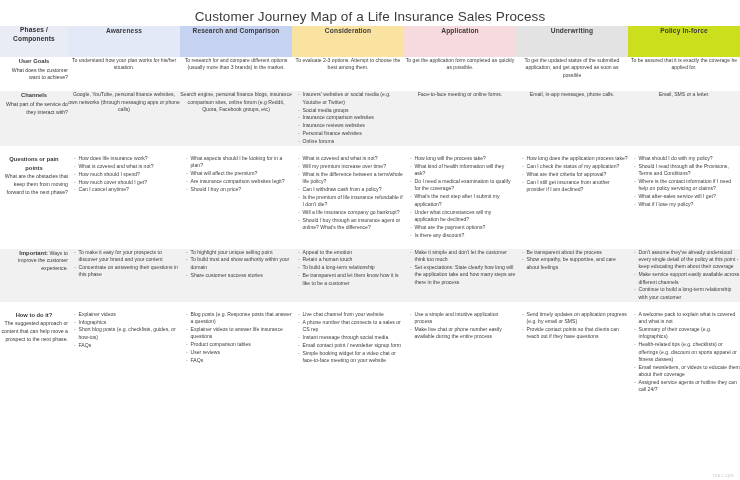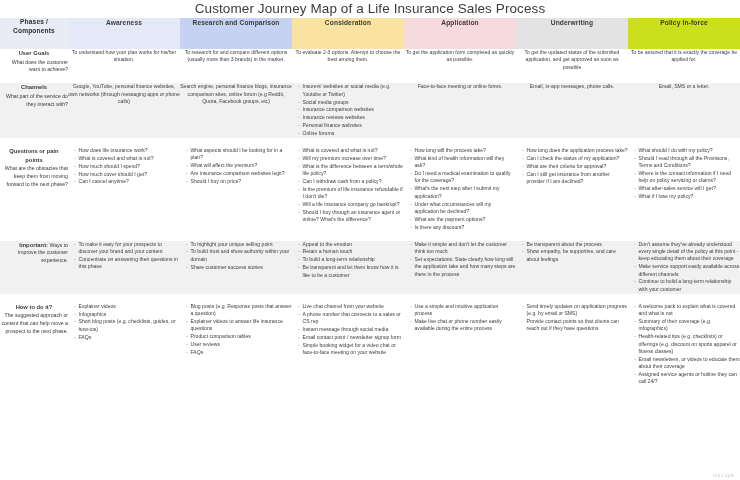--- a/index.html
+++ b/index.html
@@ -19,21 +19,21 @@
     width: 740px;
     height: 480px;
     box-sizing: border-box;
   }
   .title {
     text-align: center;
     font-size: 13.5px;
     font-weight: 400;
     color: #3b3b3b;
     letter-spacing: 0.1px;
-    padding-top: 0px;
+    padding-top: 8px;
     margin: 0;
     height: 18px;
     line-height: 18px;
     overflow: hidden;
   }
   table.journey {
     width: 740px;
     border-collapse: collapse;
     table-layout: fixed;
     font-size: 5.1px;

